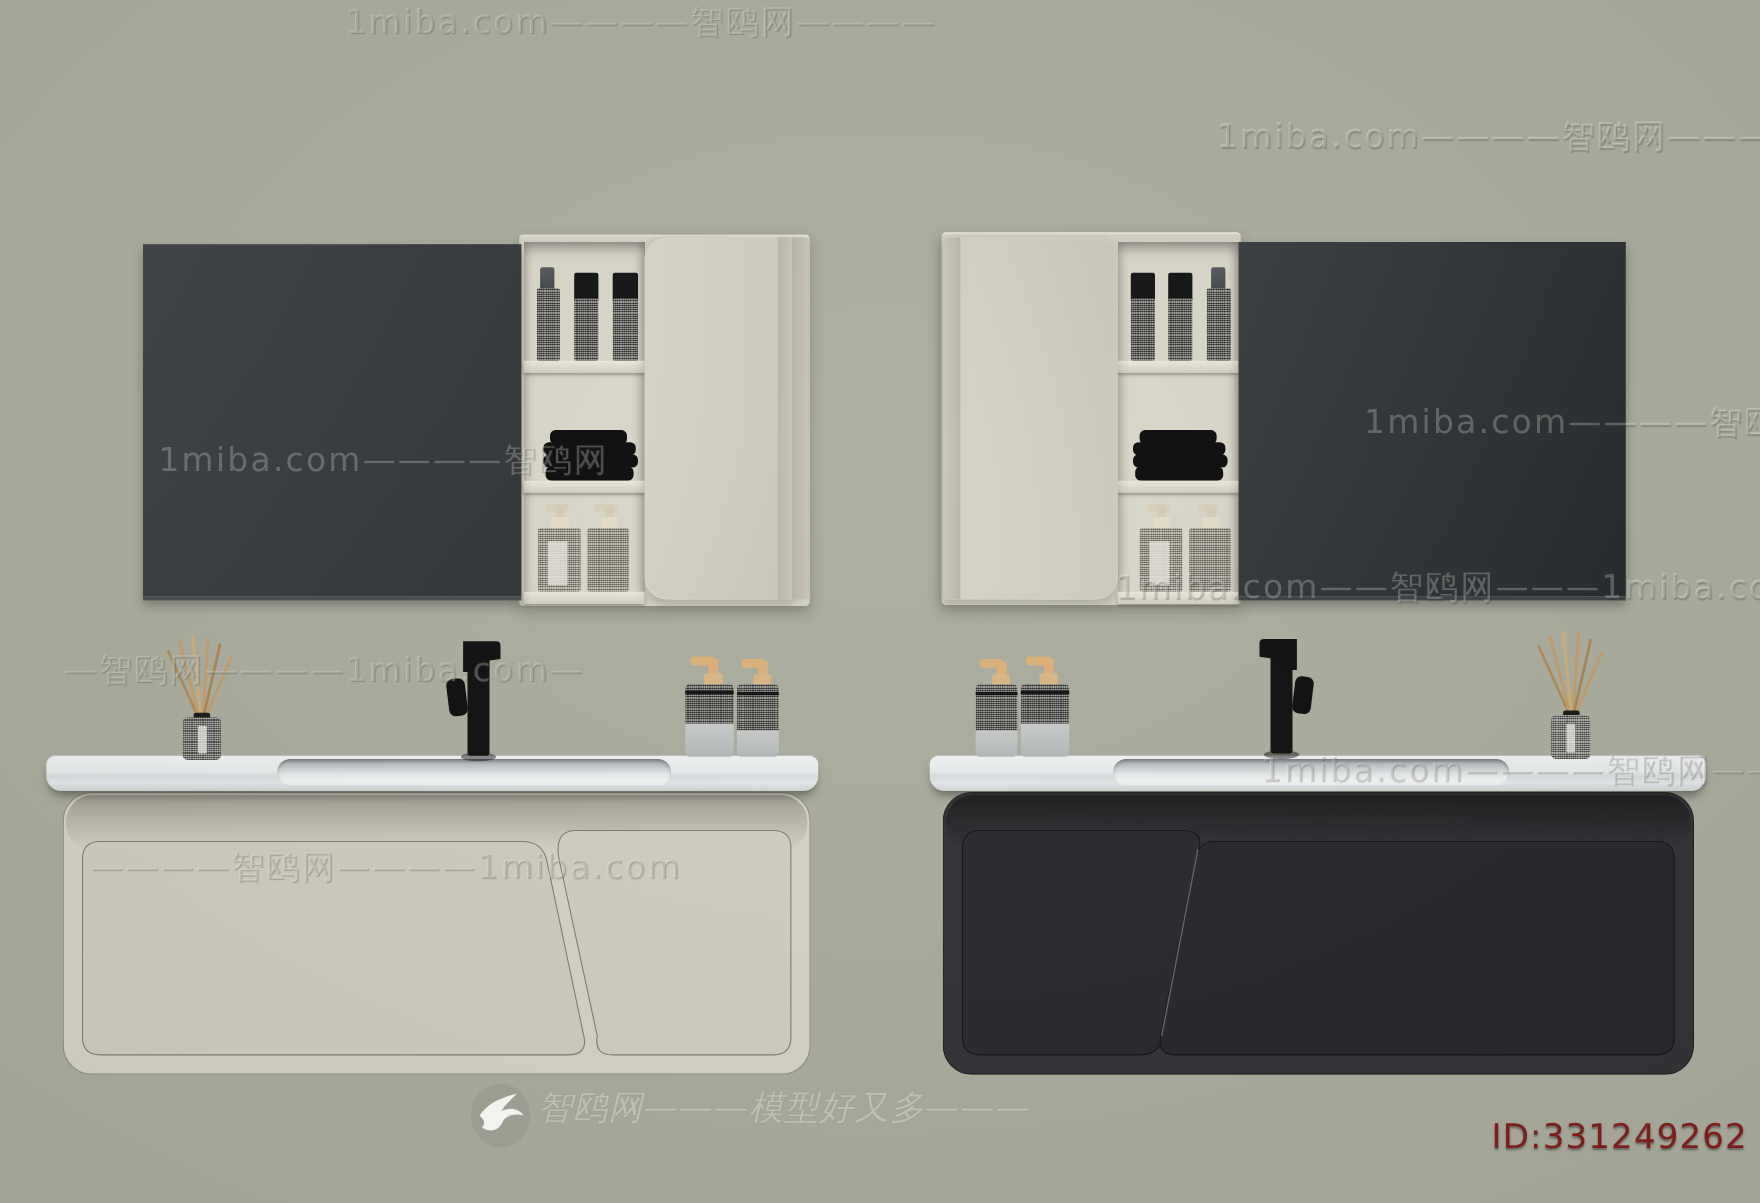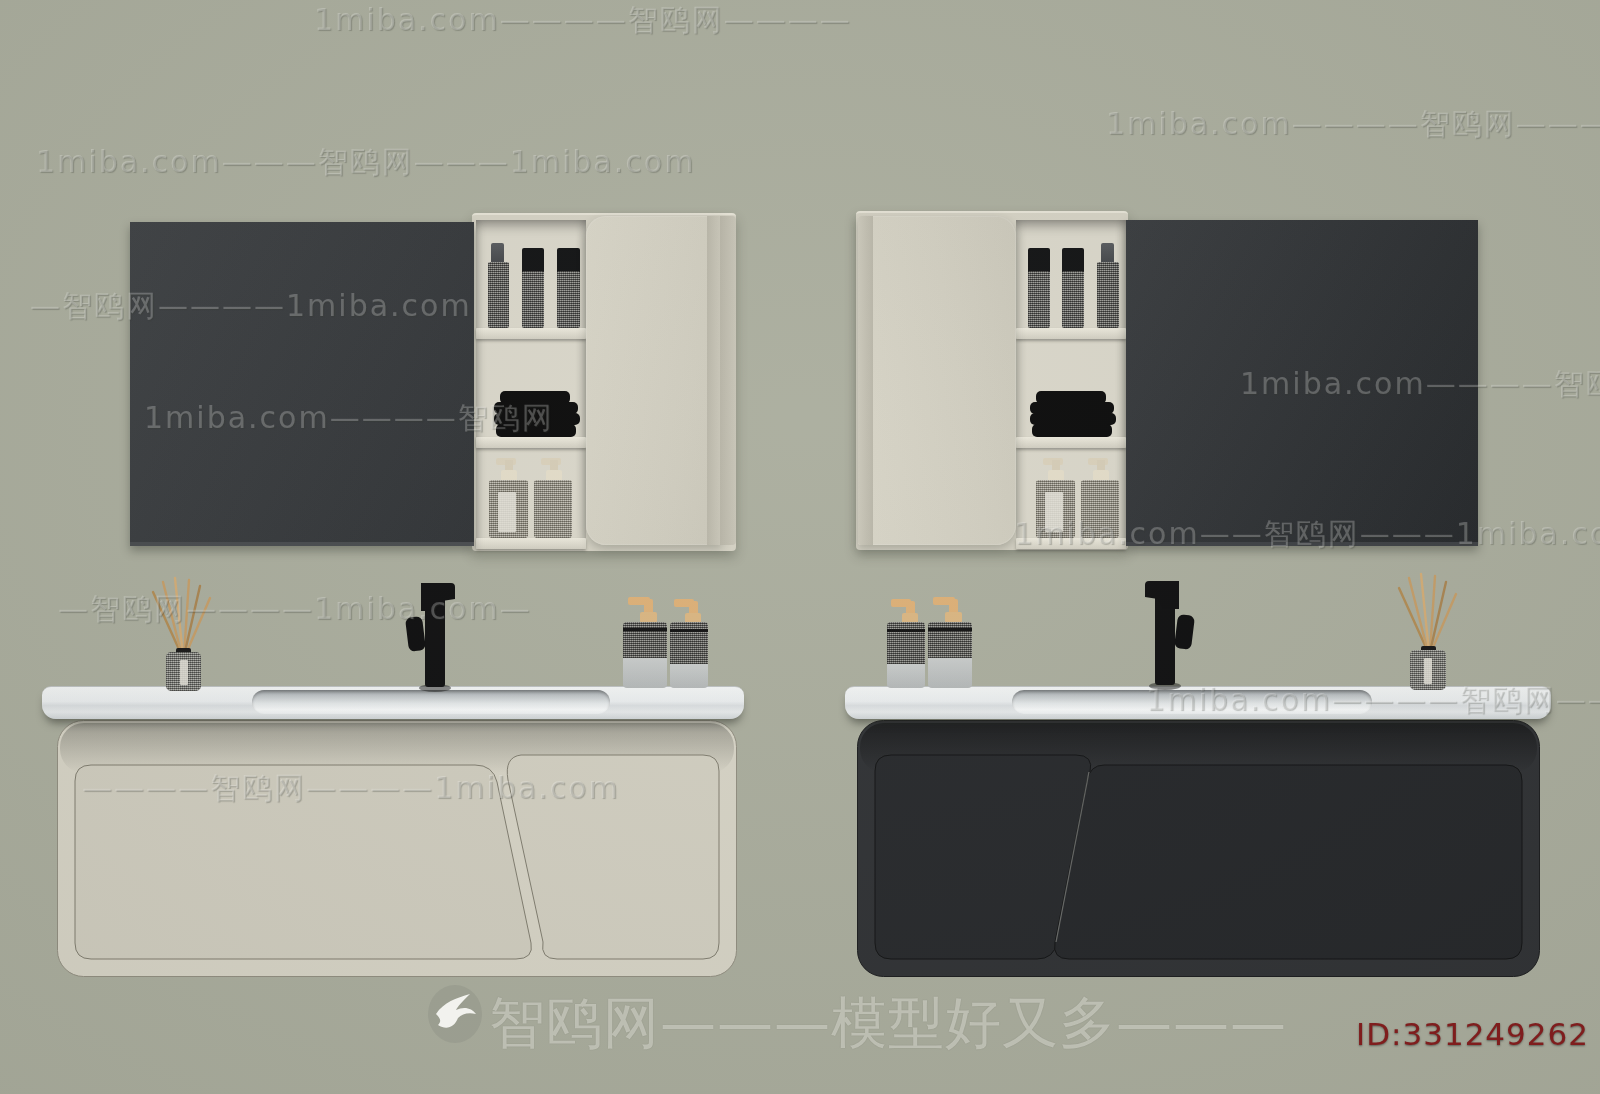--- a/index.html
+++ b/index.html
@@ -47,22 +47,22 @@
   .basin{background:linear-gradient(180deg,#979c9f 0%,#b9bec1 20%,#e2e6e7 55%,#f5f7f7 82%,#eceff0 100%);
     border-radius:14px;box-shadow:inset 0 2px 3px rgba(0,0,0,.25);}
   .nozzle{background:#dcae74;border-radius:2px;}
   .collar-tan{background:#d9b47f;border-radius:2px;}
   .collar-cream{background:#e2dbc7;border-radius:2px;}
   .body-bottom{background:linear-gradient(180deg,#c7cac9,#b2b6b6);border-radius:0 0 4px 4px;}
   .band{background:#0d0d0d;}
   
   .wm{white-space:nowrap;font-size:30px;letter-spacing:2px;color:rgba(255,255,255,.24);
     text-shadow:1px 1px 1px rgba(55,57,50,.28);pointer-events:none;}
-  .footer-text{white-space:nowrap;font-size:56px;letter-spacing:1px;color:rgba(226,228,217,.60);
-    text-shadow:0 0 1px rgba(90,92,82,.45);}
+  .footer-text{white-space:nowrap;font-size:31px;letter-spacing:1px;color:rgba(226,228,217,.60);
+    text-shadow:0 0 1px rgba(90,92,82,.45);font-style:italic;}
   .corner-text{white-space:nowrap;font-size:80px;font-weight:600;letter-spacing:2px;
     color:rgba(231,233,225,.82);text-shadow:0 0 2px rgba(255,255,255,.22);}
   .id-text{white-space:nowrap;font-size:31px;letter-spacing:1px;color:#7f1d1d;
     text-shadow:0 1px 2px rgba(40,40,36,.55);}
 </style>
 </head>
 <body>
 
 <div class="canvas">
 
@@ -221,22 +221,20 @@
   <div class="a nozzle" style="left:949px;top:599px;width:9px;height:16px"></div>
   <div class="a collar-tan" style="left:945px;top:612px;width:17px;height:11px"></div>
   <div class="a speck-dark" style="left:928px;top:622px;width:44px;height:36px;border-radius:4px 4px 0 0"></div>
   <div class="a band" style="left:928px;top:628px;width:44px;height:3px"></div>
   <div class="a body-bottom" style="left:928px;top:658px;width:44px;height:30px"></div>
 
   <div class="a vignette"></div>
 
   <span class="a wm" style="left:314px;top:0px">1miba.com————智鸥网————</span>
   <span class="a wm" style="left:1106px;top:104px">1miba.com————智鸥网————</span>
-  <span class="a wm" style="left:36px;top:142px">1miba.com———智鸥网———1miba.com</span>
-  <span class="a wm" style="left:30px;top:286px">—智鸥网————1miba.com</span>
   <span class="a wm" style="left:1240px;top:364px">1miba.com————智鸥网—</span>
   <span class="a wm" style="left:144px;top:398px">1miba.com————智鸥网</span>
   <span class="a wm" style="left:58px;top:589px">—智鸥网————1miba.com—</span>
   <span class="a wm" style="left:1146px;top:680px">1miba.com————智鸥网———</span>
   <span class="a wm" style="left:82px;top:768px">————智鸥网————1miba.com</span>
   <span class="a wm" style="left:1014px;top:514px">1miba.com——智鸥网———1miba.com</span>
 
   <svg class="a" style="left:426px;top:984px" width="60" height="62" viewBox="0 0 60 62">
     <ellipse cx="29" cy="30" rx="27" ry="29" fill="rgba(148,151,138,.62)"></ellipse>
     <path d="M10 30 C18 18 30 14 44 10 C36 18 32 22 30 26 C38 22 46 24 50 30 C42 28 36 30 32 34 C28 44 20 46 12 41 C16 37 14 34 10 30 Z" fill="rgba(250,250,246,.92)"></path>

